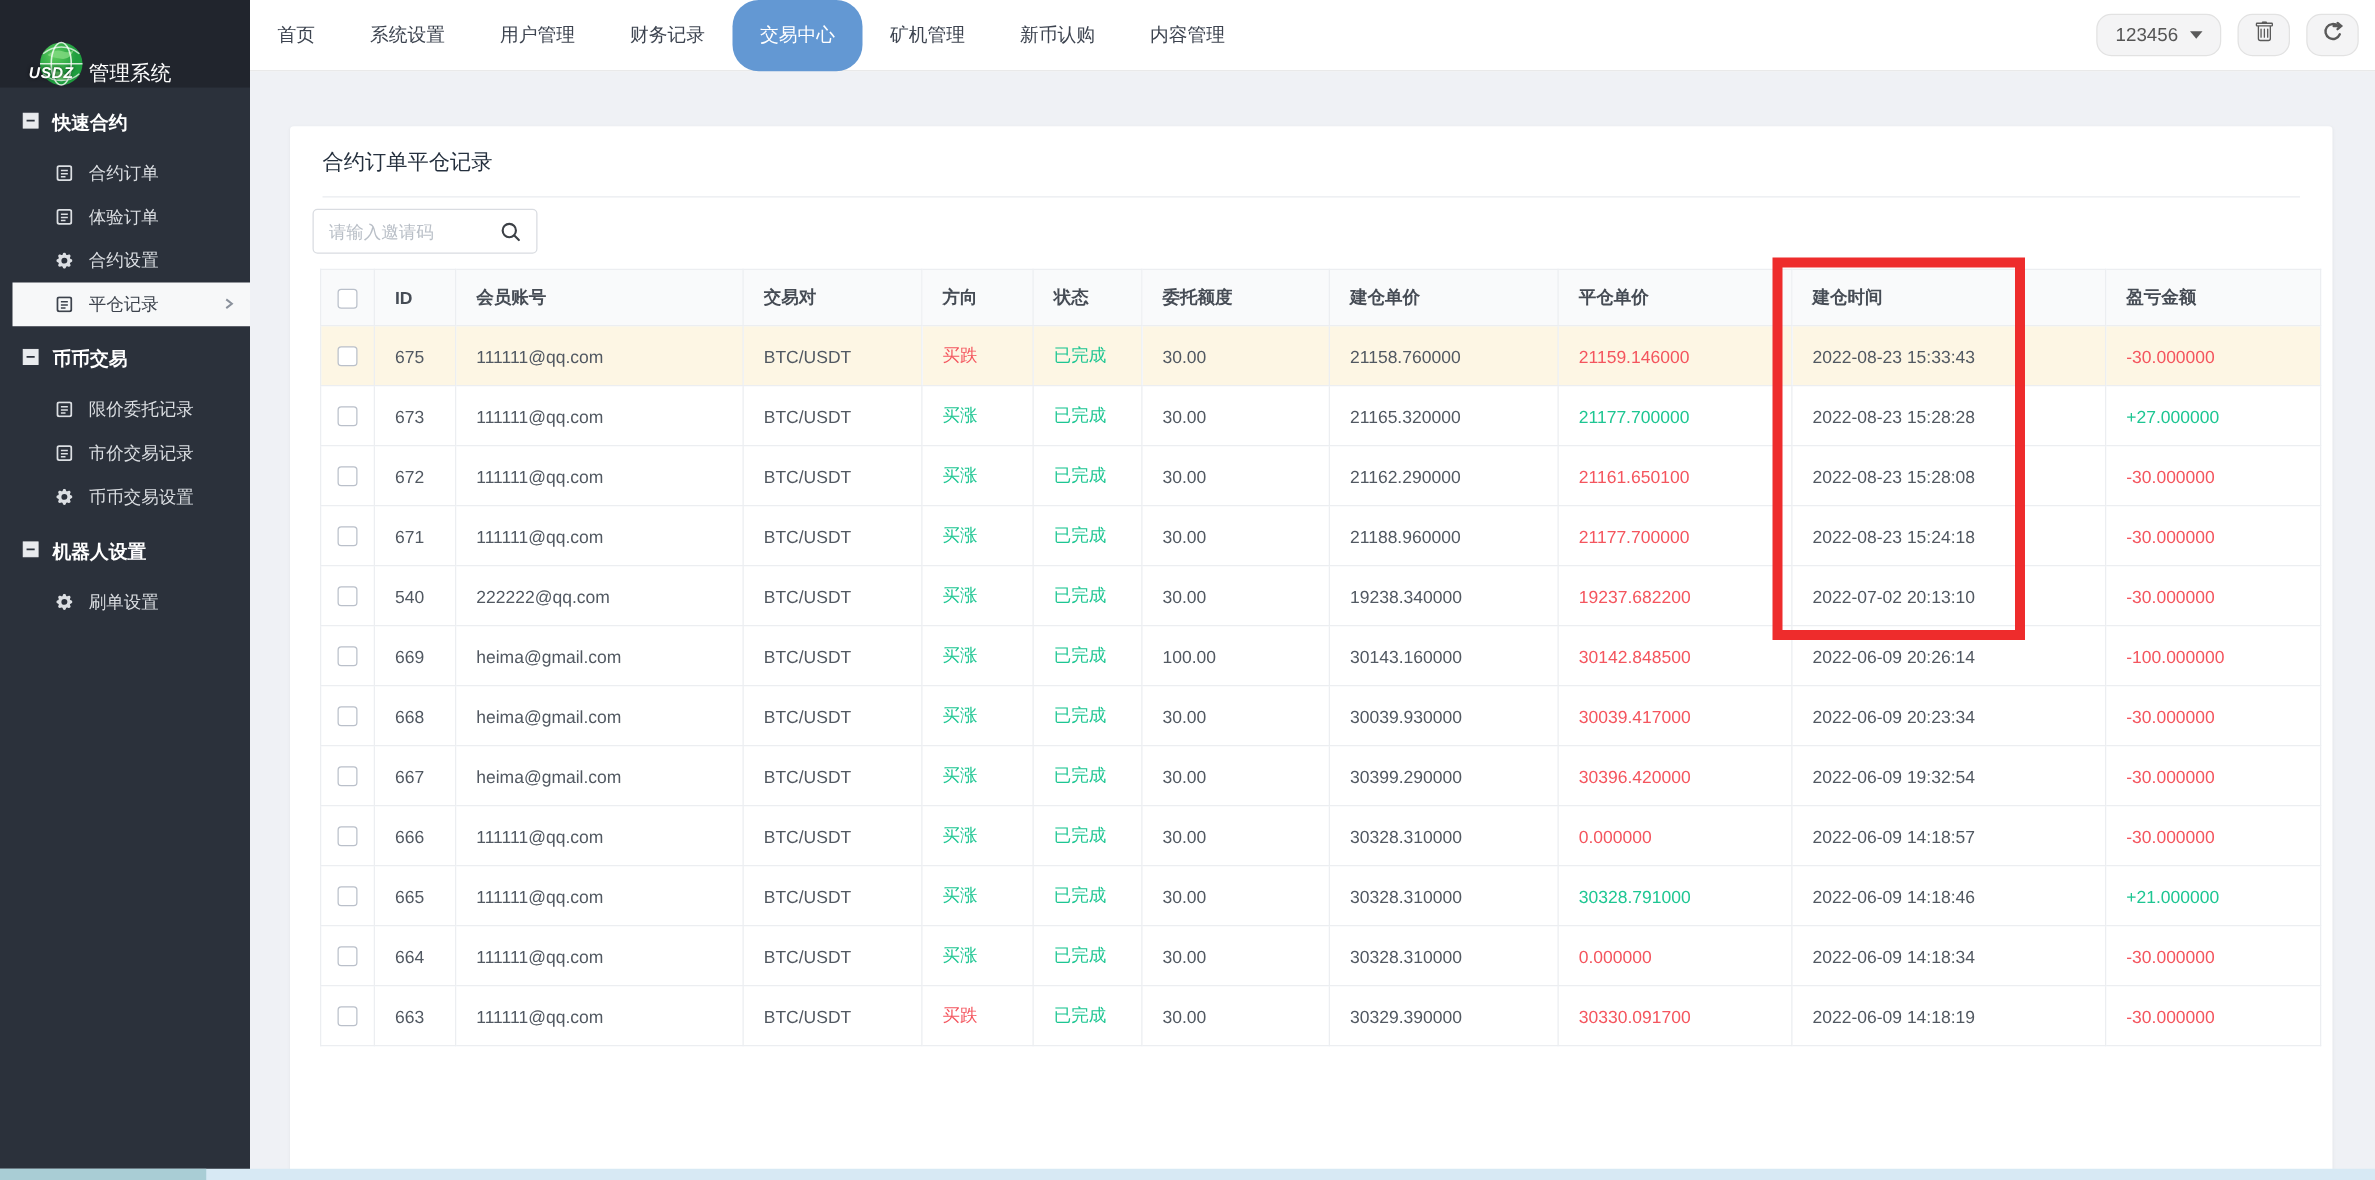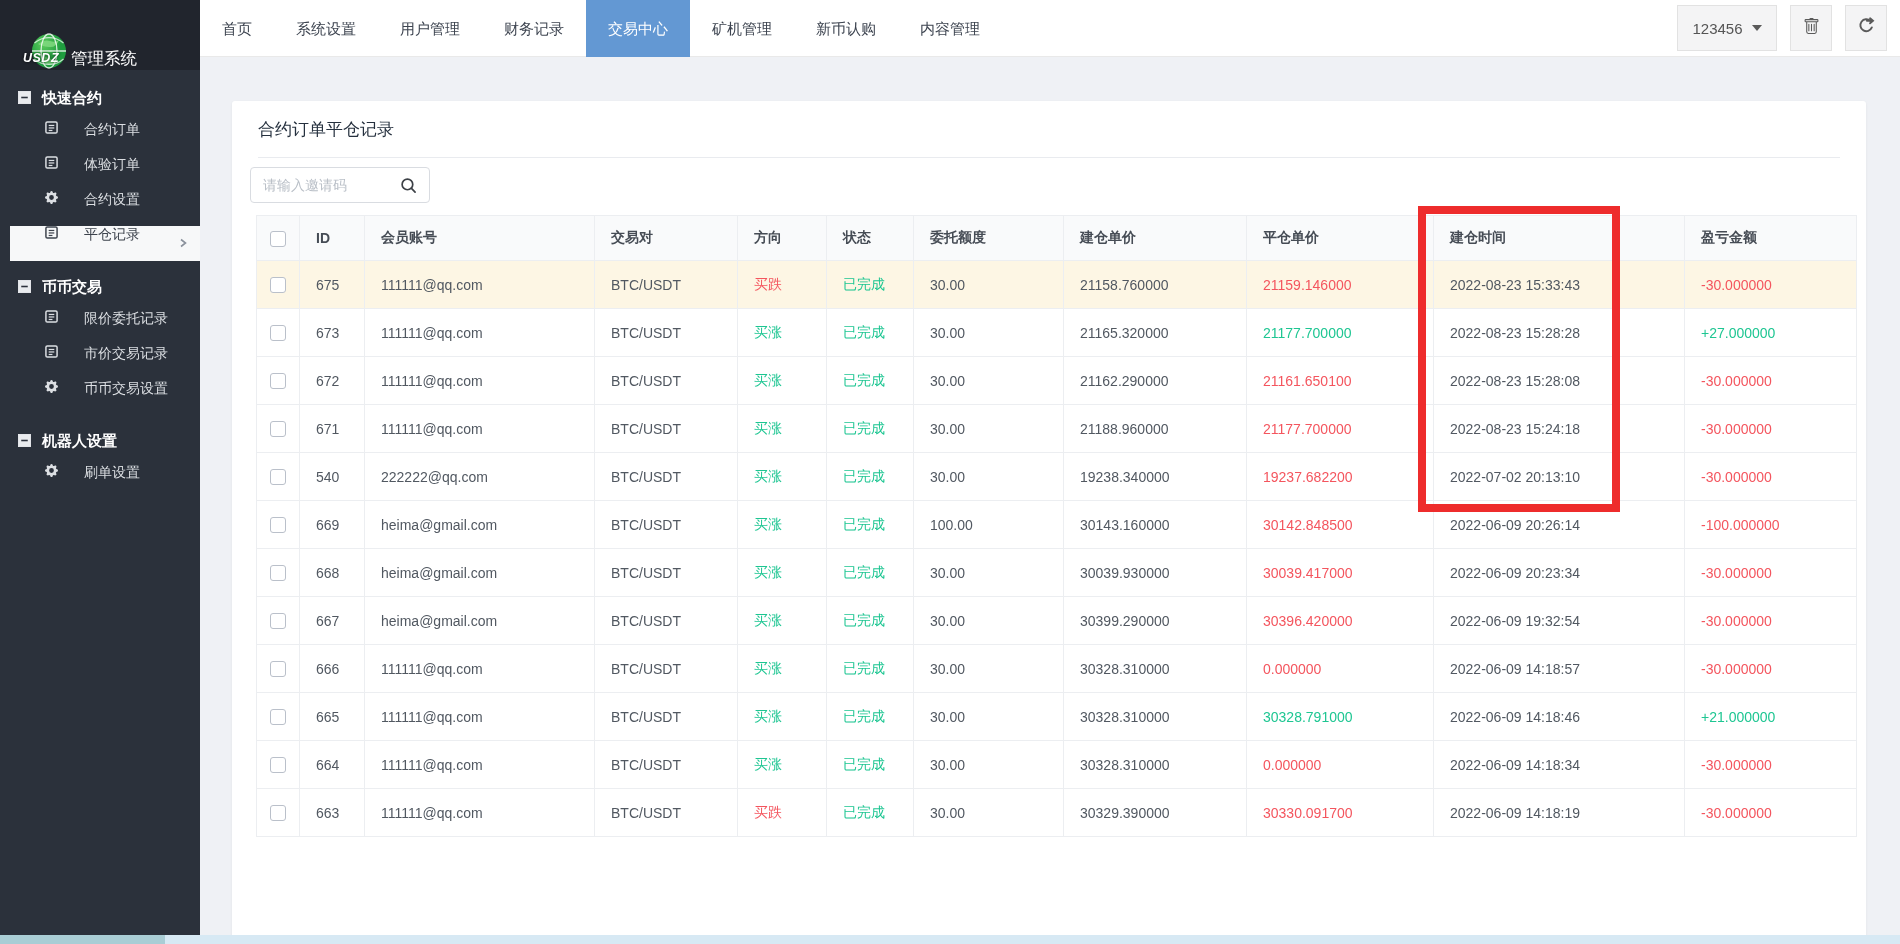--- a/index.html
+++ b/index.html
@@ -10,35 +10,35 @@
   .topbar { position:absolute; top:0; left:0; width:1900px; height:57px; background:#fff;
             border-bottom:1px solid #e9e9e9; display:flex; z-index:5; }
   .logo { width:200px; height:70px; background:#21252d; display:flex; align-items:flex-end;
           padding-left:30px; flex-shrink:0; }
   .globe { position:relative; width:38px; height:38px; flex-shrink:0; }
   .usdz { position:absolute; left:-7px; bottom:5px; font-size:12.5px; font-weight:700; font-style:italic;
           color:#fff; text-shadow:0 0 3px rgba(0,0,0,.75); letter-spacing:.5px; }
   .logo-title { color:#fff; font-size:16.5px; margin-left:3px; white-space:nowrap; }
   .top-nav { display:flex; height:57px; }
   .nav-item { padding:0 22px; line-height:57px; font-size:15px; color:#3d4450; cursor:pointer; white-space:nowrap; }
-  .nav-item.active { background:#6398d3; color:#fff; }
+  .nav-item.active { background:#6398d3; color:#fff;border-radius:21px; }
   .topbar-right { margin-left:auto; display:flex; align-items:center; gap:13px; padding-right:13px; }
-  .tb-btn { height:46px; background:#f4f4f5; border:1px solid #e2e2e2; border-radius:0;
+  .tb-btn { height:34px; background:#f4f4f5; border:1px solid #e2e2e2; border-radius:12px;
             display:flex; align-items:center; justify-content:center; color:#555; cursor:pointer; }
   .dd-btn { width:100px; gap:9px; font-size:15px; color:#555; }
   .caret { width:0; height:0; border-left:5px solid transparent; border-right:5px solid transparent;
            border-top:6px solid #5a5a5a; display:inline-block; }
   .icon-btn { width:42px; }
 
   
   .sidebar { position:absolute; top:57px; left:0; width:200px; height:887px; background:#2b313b; z-index:4; }
   .sb-group { display:flex; align-items:center; gap:11px; padding-left:18px; height:46px; margin-top:3px;
               font-size:15px; font-weight:700; color:#fff; cursor:pointer; }
   .sb-group:first-child { margin-top:18px; }
-  .sb-item { display:flex; align-items:flex-start; gap:26px; height:35px; padding-left:44px; font-size:14px;
+  .sb-item { display:flex; align-items:center; gap:13px; height:35px; padding-left:44px; font-size:14px;
              color:#dcdfe3; cursor:pointer; position:relative; }
   .sb-item .sb-ic { display:inline-flex; width:14px; justify-content:center; }
   .sb-item.active { background:#f7f8f9; color:#3d434d; margin-left:10px; padding-left:34px; }
   .sb-item.active .chev { position:absolute; right:10px; top:10px; }
 
   
   .main { position:absolute; left:200px; top:59px; width:1700px; height:887px; background:#eff1f5; }
   .card { position:absolute; left:32px; top:42px; width:1634px; height:860px; background:#fff;
           border-radius:3px; box-shadow:0 1px 3px rgba(0,0,0,.06); }
   .card-title-row { height:57px; margin:0 26px; border-bottom:1px solid #e9ebef; display:flex; align-items:center; }

